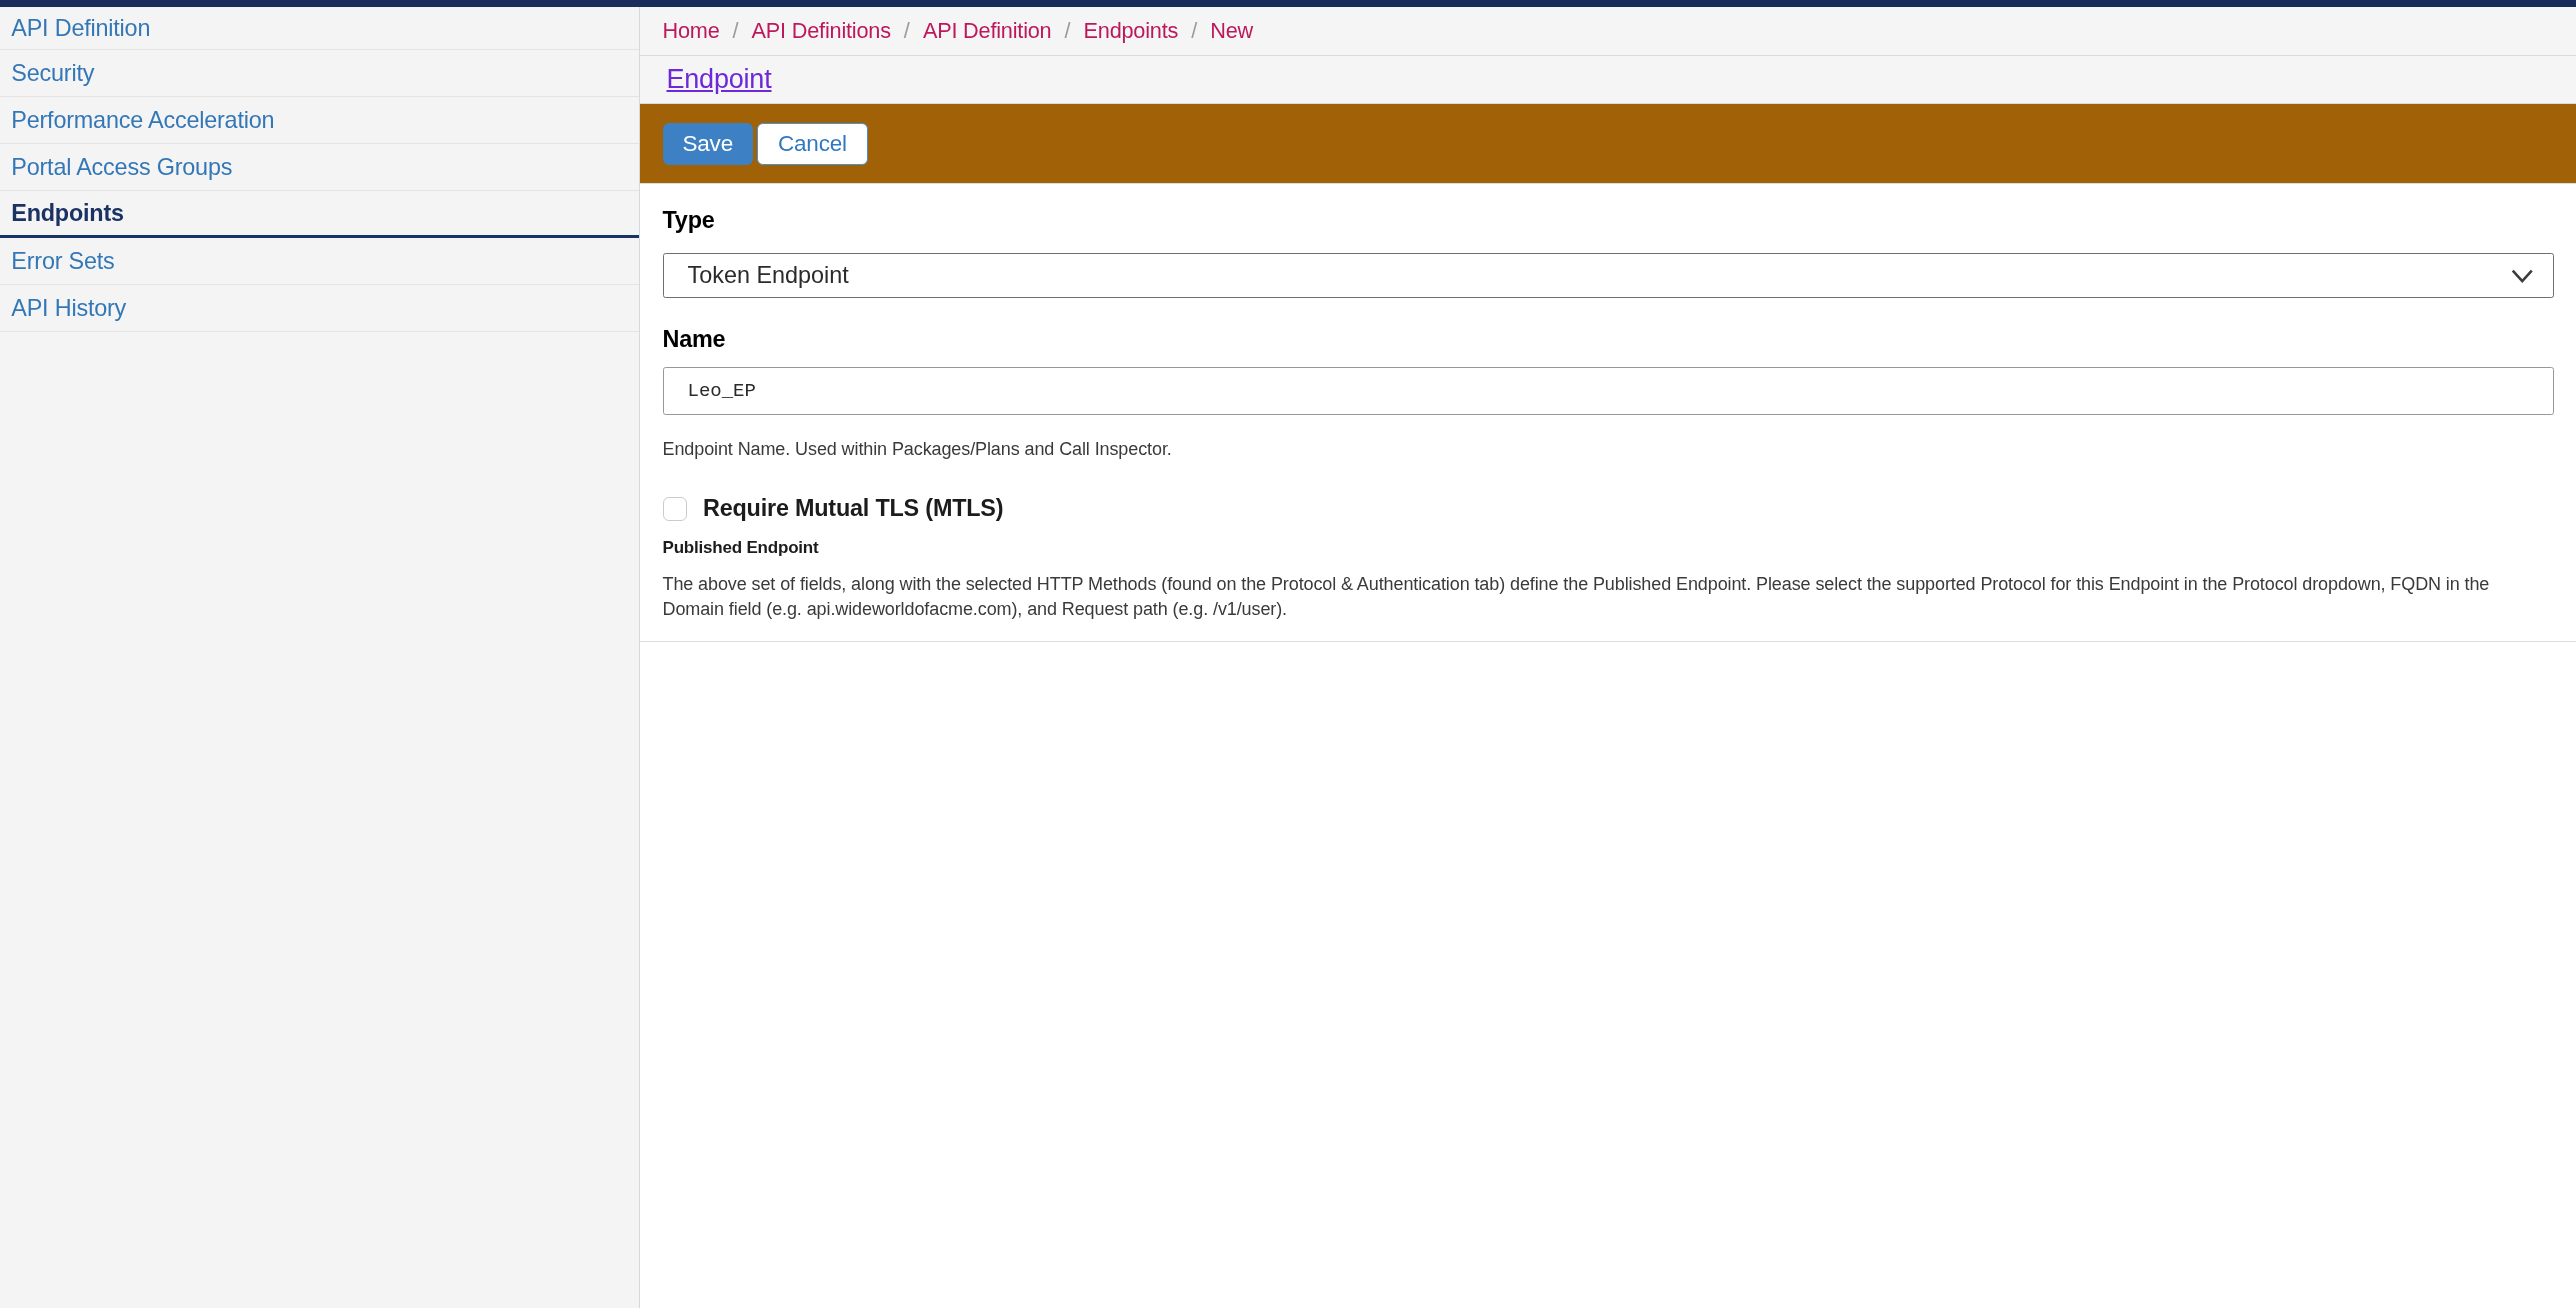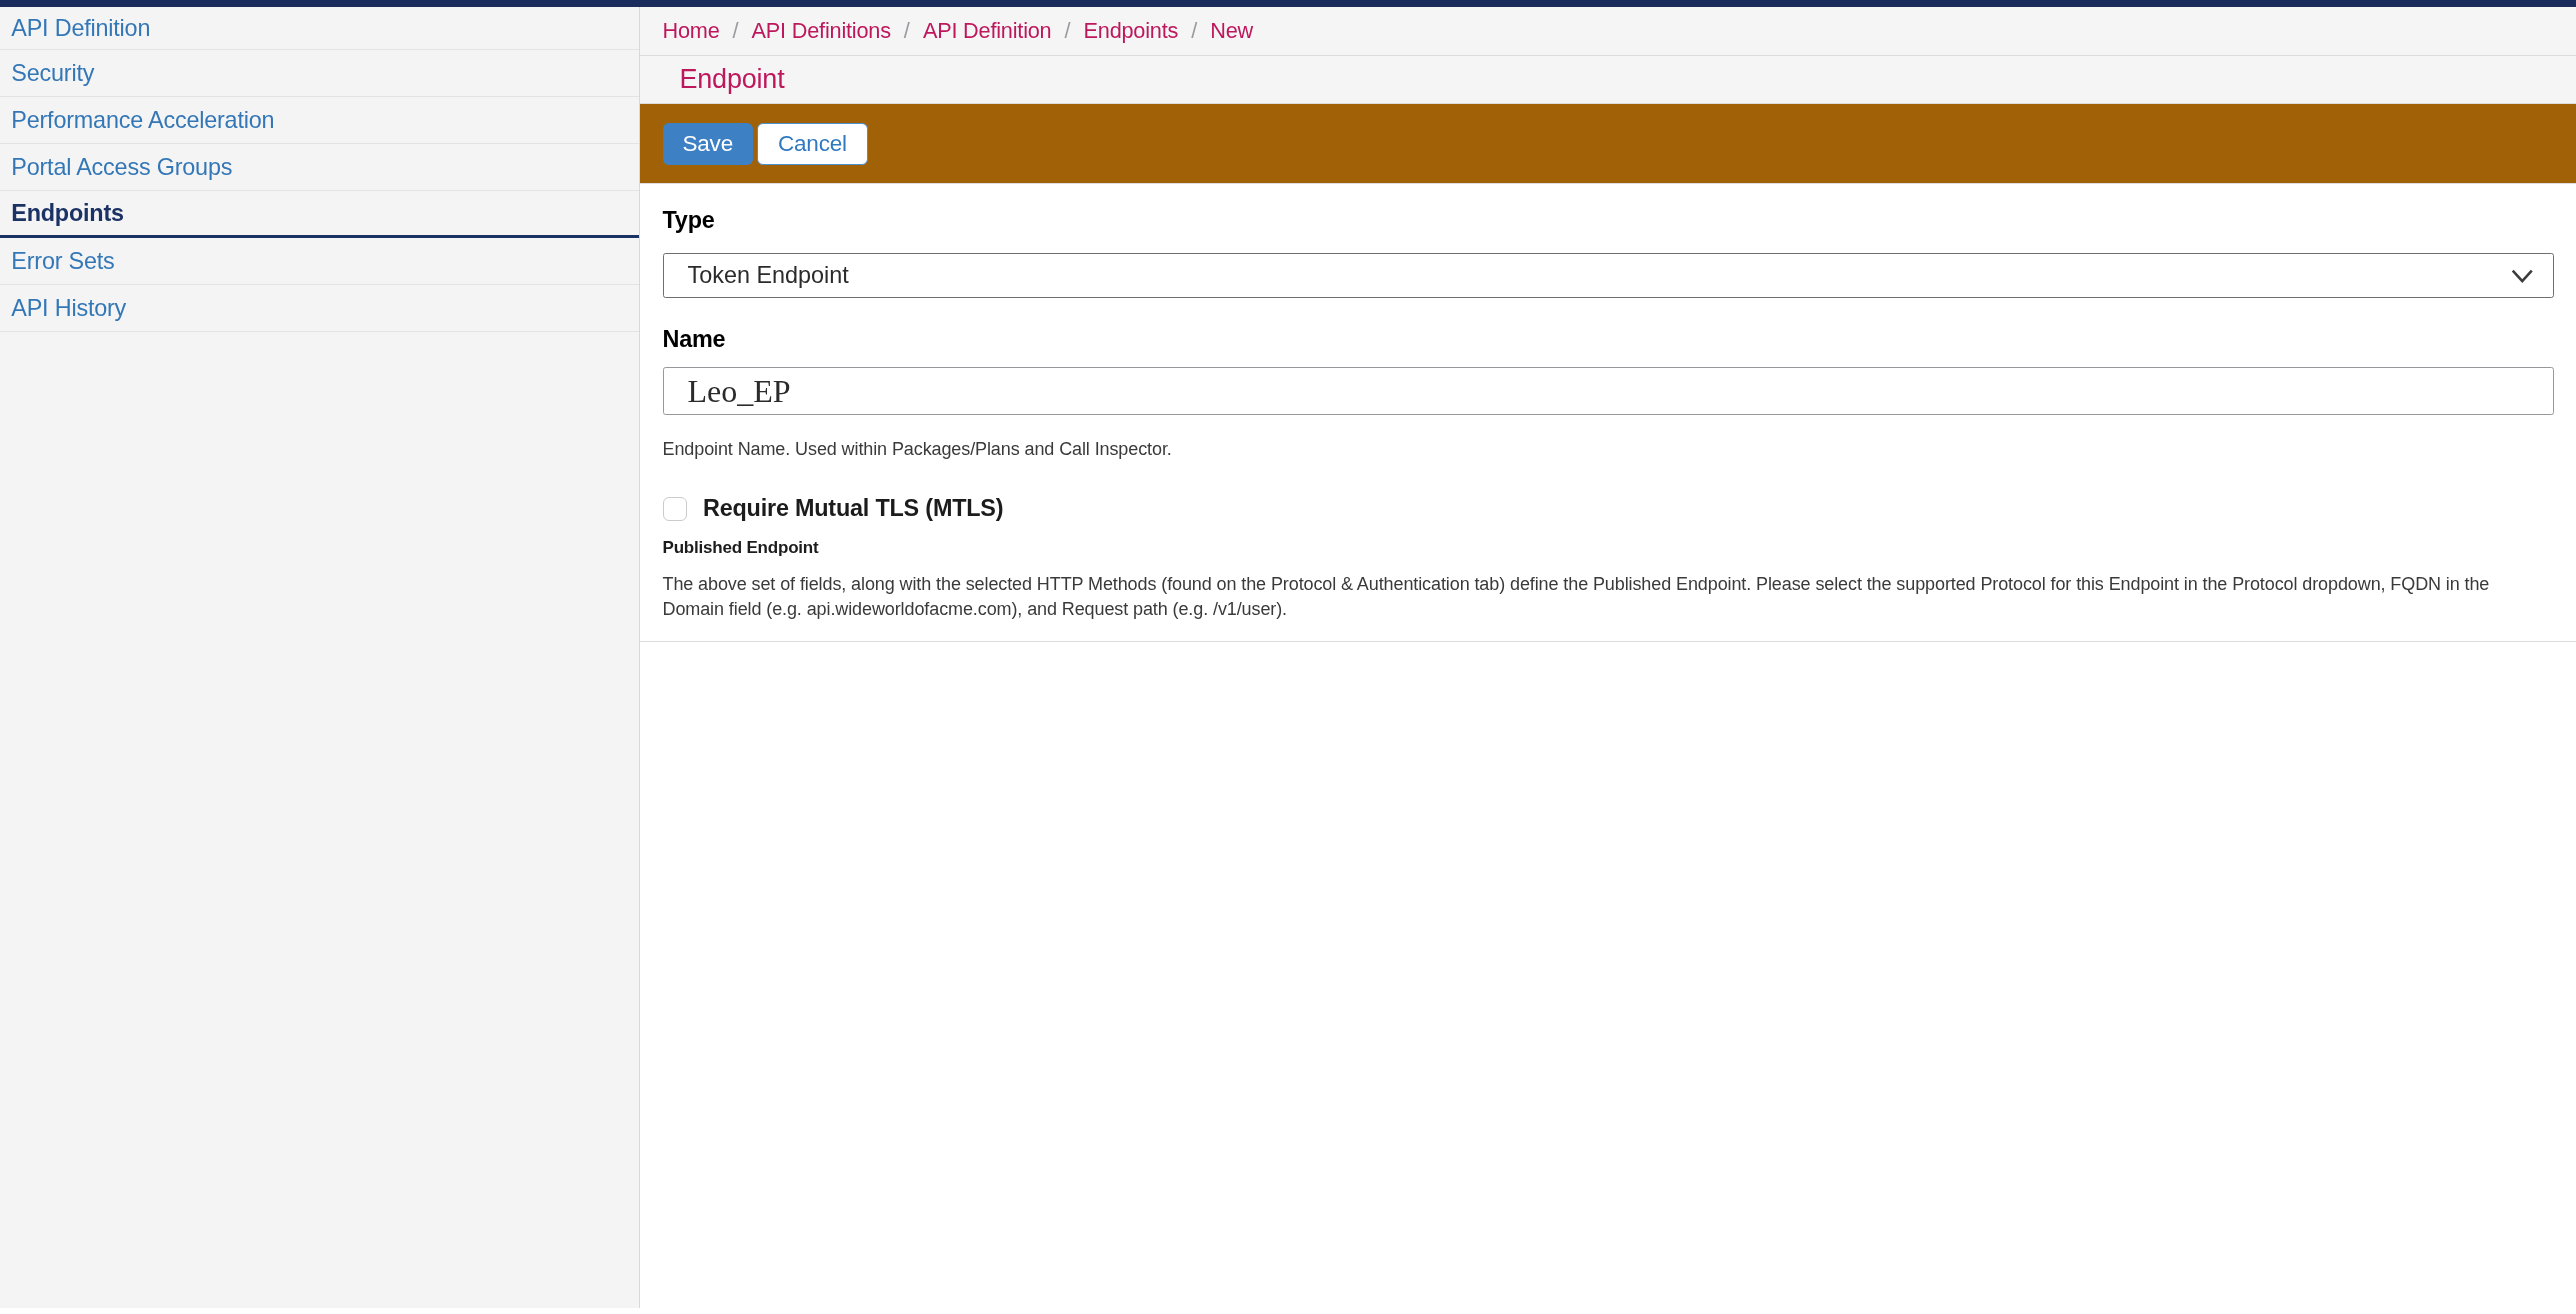--- a/index.html
+++ b/index.html
@@ -72,25 +72,26 @@
     cursor: pointer;
     letter-spacing: -0.2px;
   }
   .breadcrumb-band .sep { color: #9a9aa0; }
   .title-band {
     height: 48px;
     background: #f5f5f6;
     border-bottom: 0.9px solid #dcdcde;
   }
   .title-band h1 {
-    margin: 17px;
+    margin: 4px;
     font-size: 27px;
     font-weight: 400;
-    color: #be185d;
-    letter-spacing: -0.2px;
+    color: #6d28d9;
+    letter-spacing: -0.2px;
+    text-decoration: underline;
   }
   .actions-band {
     height: 80px;
     background: #a16207;
     border-bottom: 0.9px solid #dcdcde;
     gap: 4px;
   }
   .btn {
     height: 42px;
     display: inline-flex;
@@ -138,24 +139,24 @@
     color: #2b2b2b;
     cursor: pointer;
   }
   .full { width: 100%; }
   .chev { flex: 0 0 auto; margin-left: 14px; display: flex; align-items: center; }
   .text-input {
     height: 48px;
     border: 1.7px solid #98989c;
     border-radius: 2.6px;
     background: #ffffff;
-    font-size: 32px;
+    font-size: 19px;
     color: #2b2b2b;
     padding: 0 24px;
-    font-family: Liberation Serif, serif;
+    font-family: Liberation Mono, monospace;
     outline: none;
   }
   .help {
     margin: 21.7px 0 0 0;
     font-size: 18px;
     color: #3a3a3a;
     line-height: 25px;
     letter-spacing: -0.1px;
   }
   .mtls-row {

